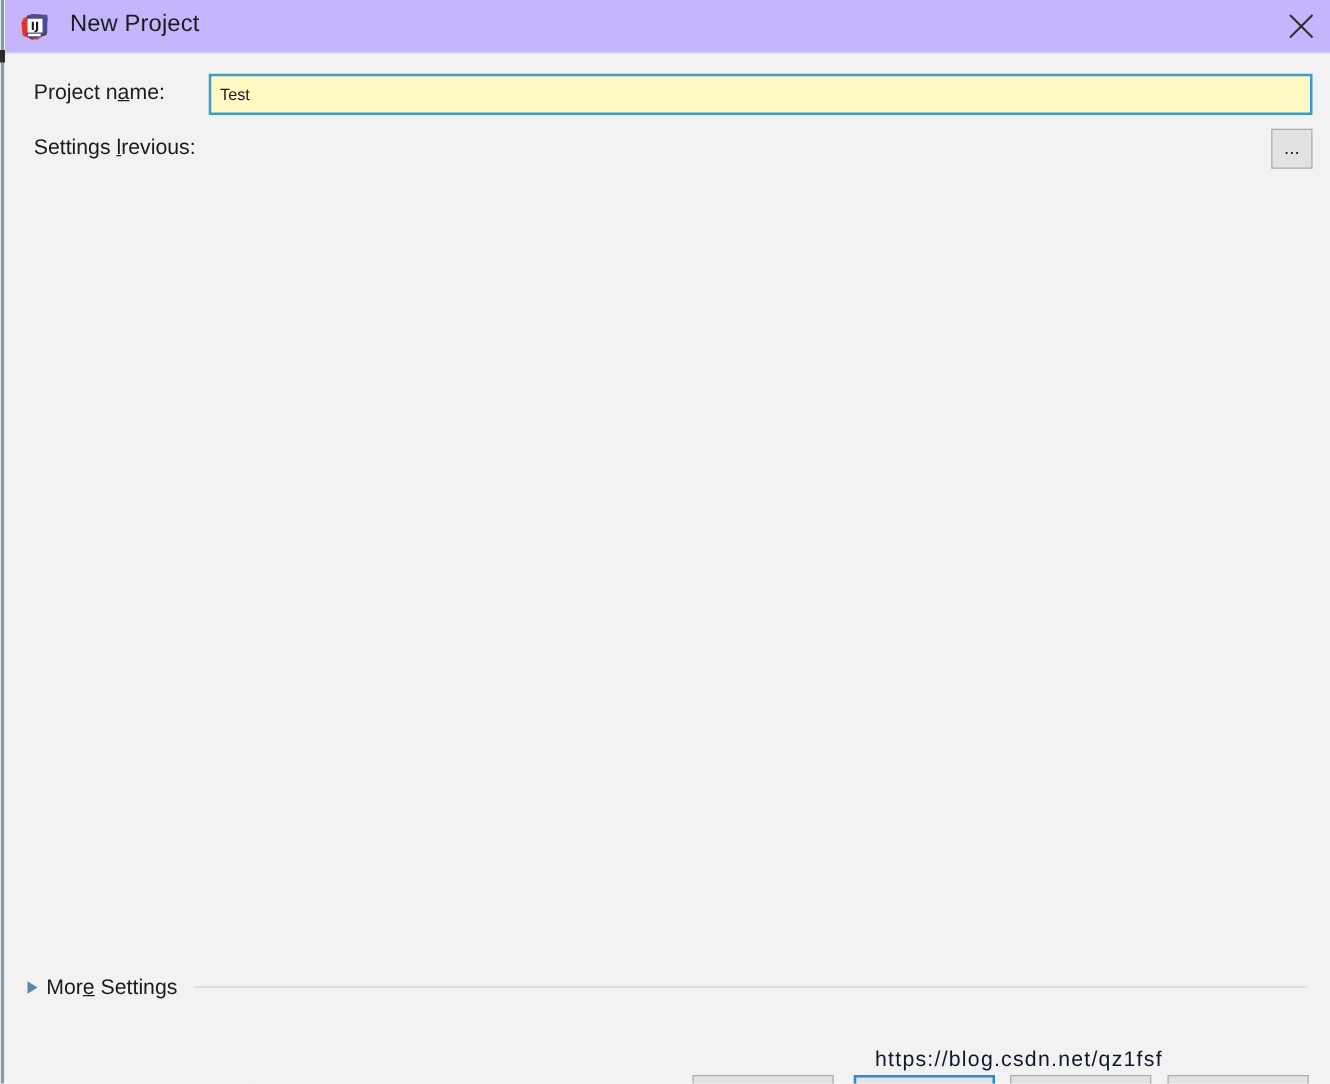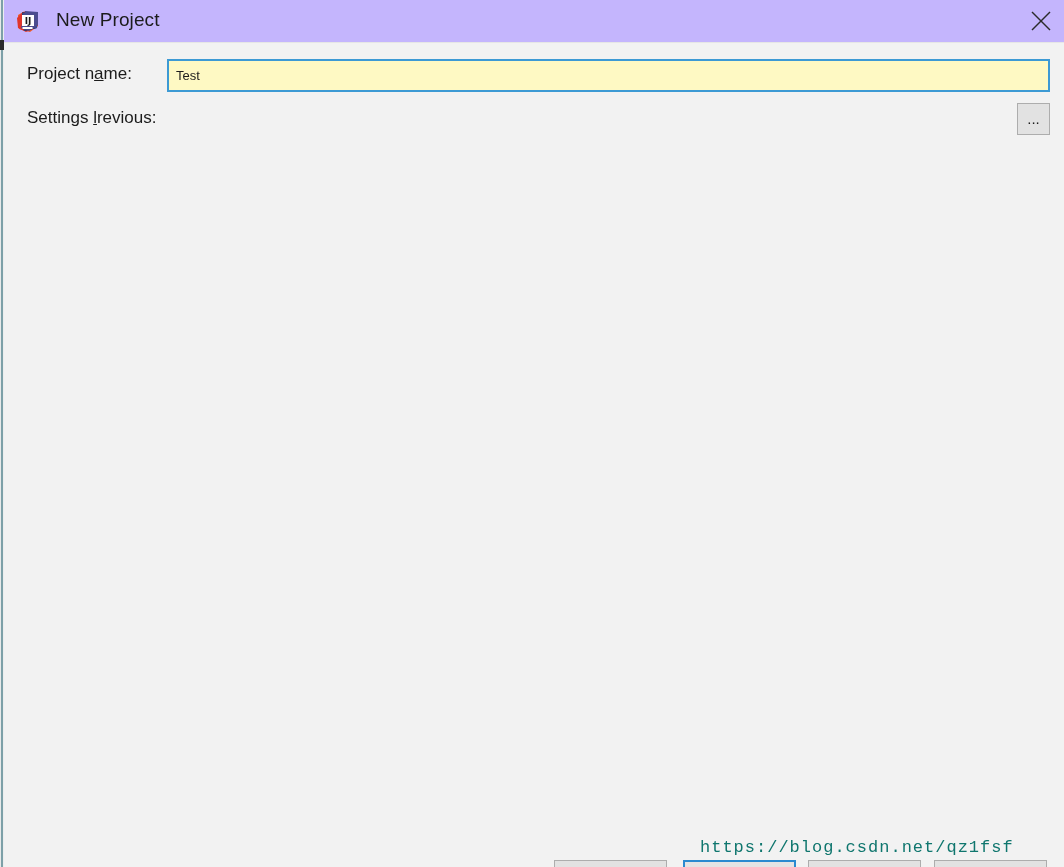--- a/index.html
+++ b/index.html
@@ -180,24 +180,24 @@
     border: 2px solid #2b8ad0;
     background: #e4e4e4;
   }
   #btn-cancel { left: 804px; width: 113px; }
   #btn-help   { left: 930px; width: 113px; }
 
   
   #watermark {
     position: absolute;
     left: 700px; top: 838px;
-    font-family: Liberation Mono, monospace;
+    font-family: Liberation Sans, sans-serif;
     font-size: 17px;
     letter-spacing: 1px;
-    color: #0f766e;
+    color: #0f172a;
     white-space: nowrap;
     pointer-events: none;
   }
 </style>
 </head>
 <body>
 
 <div id="window">
 
   <div id="left-edge"></div>
@@ -232,20 +232,27 @@
 
     <div class="field-label" style="left:23px; top:21px;"><span>Project n</span><span class="mnem">a</span><span>me:</span></div>
 
     <input id="project-name-input" class="text-input" type="text" autofocus="" value="Test" style="">
 
     <div class="field-label" style="left:23px; top:65px;"><span>Settings </span><span class="mnem">l</span><span>revious:</span></div>
 
 
     <button id="browse-btn">...</button>
 
+    <div id="more-settings-row">
+      <div id="more-settings-toggle">
+        <span id="disclosure-tri"></span>
+        <span id="more-settings-label"><span>Mor</span><span class="mnem">e</span><span> Settings</span></span>
+      </div>
+      <div id="more-settings-rule"></div>
+    </div>
 
     <div id="button-bar">
 
       <button id="btn-previous" class="dlg-btn"><span></span><span class="mnem">P</span><span>revious</span></button>
 
       <button id="btn-finish" class="dlg-btn"><span></span><span class="mnem">F</span><span>inish</span></button>
 
       <button id="btn-cancel" class="dlg-btn">Cancel</button>
 
       <button id="btn-help" class="dlg-btn">Help</button>

